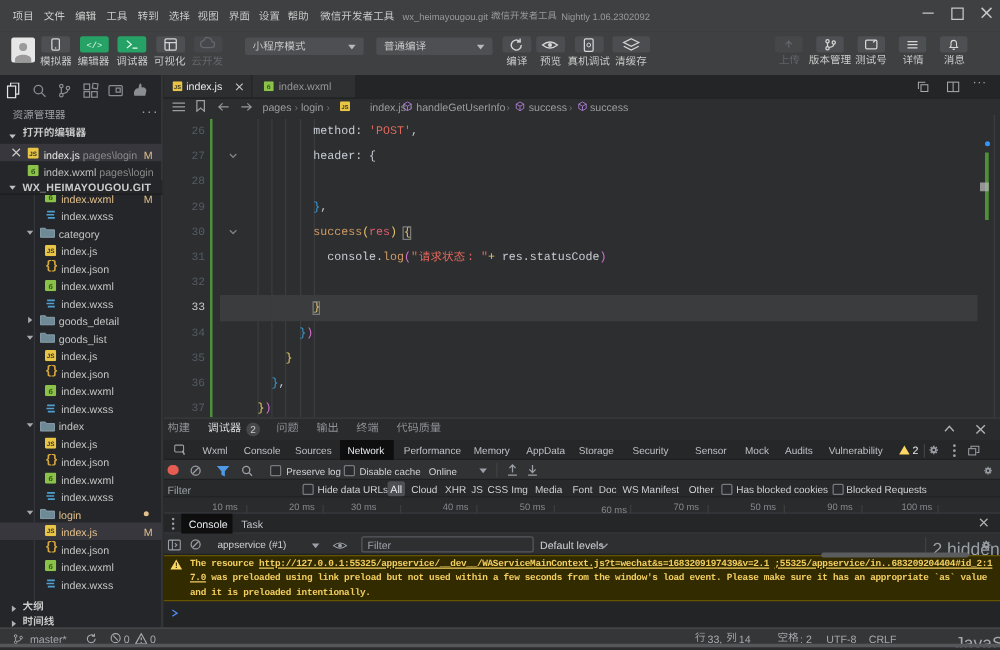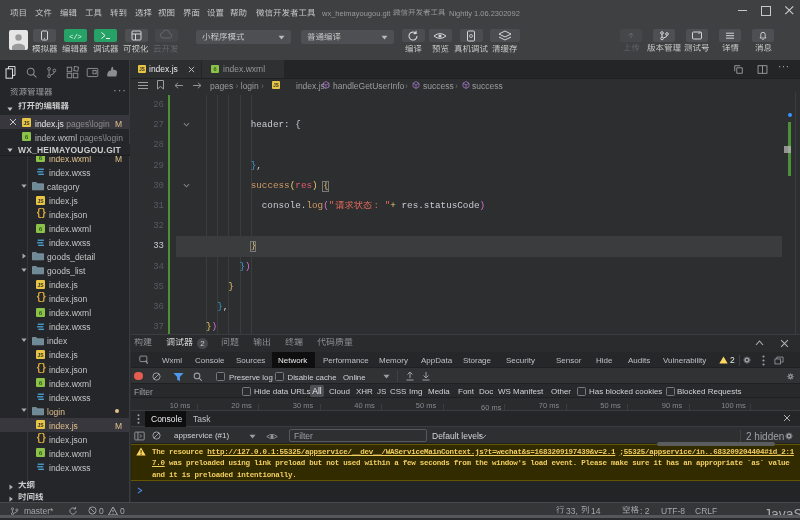--- a/index.html
+++ b/index.html
@@ -728,20 +728,21 @@
 <div class="ab mono" style="left:9px;top:40.4px;width:24px;height:20.2px;line-height:20.2px;font-size:9px;color:#545b64;text-align:right">28</div>
 <div class="ab mono" style="left:9px;top:60.599999999999994px;width:24px;height:20.2px;line-height:20.2px;font-size:9px;color:#545b64;text-align:right">29</div>
 <div class="ab mono" style="left:9px;top:80.8px;width:24px;height:20.2px;line-height:20.2px;font-size:9px;color:#545b64;text-align:right">30</div>
 <div class="ab mono" style="left:9px;top:101.0px;width:24px;height:20.2px;line-height:20.2px;font-size:9px;color:#545b64;text-align:right">31</div>
 <div class="ab mono" style="left:9px;top:121.19999999999999px;width:24px;height:20.2px;line-height:20.2px;font-size:9px;color:#545b64;text-align:right">32</div>
 <div class="ab mono" style="left:9px;top:141.4px;width:24px;height:20.2px;line-height:20.2px;font-size:9px;color:#c6cad0;text-align:right">33</div>
 <div class="ab mono" style="left:9px;top:161.6px;width:24px;height:20.2px;line-height:20.2px;font-size:9px;color:#545b64;text-align:right">34</div>
 <div class="ab mono" style="left:9px;top:181.79999999999998px;width:24px;height:20.2px;line-height:20.2px;font-size:9px;color:#545b64;text-align:right">35</div>
 <div class="ab mono" style="left:9px;top:202.0px;width:24px;height:20.2px;line-height:20.2px;font-size:9px;color:#545b64;text-align:right">36</div>
 <div class="ab mono" style="left:9px;top:222.2px;width:24px;height:20.2px;line-height:20.2px;font-size:9px;color:#545b64;text-align:right">37</div>
+<div class="ab mono" style="left:75px;top:0.0px;height:20.2px;line-height:20.2px;font-size:9.3px;white-space:pre"><span style="color:#c8ccd4">        method: </span><span style="color:#e0685c">'POST'</span><span style="color:#c8ccd4">,</span></div>
 <div class="ab mono" style="left:75px;top:20.2px;height:20.2px;line-height:20.2px;font-size:9.3px;white-space:pre"><span style="color:#c8ccd4">        header: {</span></div>
 <div class="ab mono" style="left:75px;top:60.599999999999994px;height:20.2px;line-height:20.2px;font-size:9.3px;white-space:pre"><span style="color:#c8ccd4">        </span><span style="color:#3f9cd6">}</span><span style="color:#c8ccd4">,</span></div>
 <div class="ab mono" style="left:75px;top:80.8px;height:20.2px;line-height:20.2px;font-size:9.3px;white-space:pre"><span style="color:#c8ccd4">        </span><span style="color:#d19a66">success</span><span style="color:#e8c66a">(</span><span style="color:#e25d6d">res</span><span style="color:#e8c66a">)</span><span style="color:#c8ccd4"> </span><span style="color:#e8c66a">{</span></div>
 <div class="ab mono" style="left:75px;top:101.0px;height:20.2px;line-height:20.2px;font-size:9.3px;white-space:pre"><span style="color:#c8ccd4">          console.</span><span style="color:#d19a66">log</span><span style="color:#d670d6">(</span><span style="color:#e0685c">"<svg style="vertical-align:-4.2px;margin:0 1px" width="37.2" height="11.6" viewBox="0 -800 4000 1250">
           <g fill="#e0685c">
             <path transform="translate(0 0) scale(1 -1)" d="M107 772C159 725 225 659 256 617L307 670C276 711 208 773 155 818ZM42 526V454H192V88C192 44 162 14 144 2C157 -13 177 -44 184 -62C198 -41 224 -20 393 110C385 125 373 154 368 174L264 96V526ZM494 212H808V130H494ZM494 265V342H808V265ZM614 840V762H382V704H614V640H407V585H614V516H352V458H960V516H688V585H899V640H688V704H929V762H688V840ZM424 400V-79H494V75H808V5C808 -7 803 -11 790 -12C776 -13 728 -13 677 -11C687 -29 696 -57 699 -76C770 -76 816 -76 843 -64C872 -53 880 -33 880 4V400Z"></path>
             <path transform="translate(1000 0) scale(1 -1)" d="M117 501C180 444 252 363 283 309L344 354C311 408 237 485 174 540ZM43 89 90 21C193 80 330 162 460 242V22C460 2 453 -3 434 -4C414 -4 349 -5 280 -2C292 -25 303 -60 308 -82C396 -82 456 -80 490 -67C523 -54 537 -31 537 22V420C623 235 749 82 912 4C924 24 949 54 967 69C858 116 763 198 687 299C753 356 835 437 896 508L832 554C786 492 711 412 648 355C602 426 565 505 537 586V599H939V672H816L859 721C818 754 737 802 674 834L629 786C690 755 765 707 806 672H537V838H460V672H65V599H460V320C308 233 145 141 43 89Z"></path>
             <path transform="translate(2000 0) scale(1 -1)" d="M741 774C785 719 836 642 860 596L920 634C896 680 843 752 798 806ZM49 674C96 615 152 537 175 486L237 528C212 577 155 653 106 709ZM589 838V605L588 545H356V471H583C568 306 512 120 327 -30C347 -43 373 -63 388 -78C539 47 609 197 640 344C695 156 782 6 918 -78C930 -59 955 -30 973 -16C816 70 723 252 675 471H951V545H662L663 605V838ZM32 194 76 130C127 176 188 234 247 290V-78H321V841H247V382C168 309 86 237 32 194Z"></path>
             <path transform="translate(3000 0) scale(1 -1)" d="M381 409C440 375 511 323 543 286L610 329C573 367 503 417 444 449ZM270 241V45C270 -37 300 -58 416 -58C441 -58 624 -58 650 -58C746 -58 770 -27 780 99C759 104 728 115 712 128C706 25 698 10 645 10C604 10 450 10 420 10C355 10 344 16 344 45V241ZM410 265C467 212 537 138 568 90L630 131C596 178 525 249 467 299ZM750 235C800 150 851 36 868 -35L940 -9C921 62 868 173 816 256ZM154 241C135 161 100 59 54 -6L122 -40C166 28 199 136 221 219ZM466 844C461 795 455 746 444 699H56V629H424C377 499 278 391 45 333C61 316 80 287 88 269C347 339 454 471 504 629C579 449 710 328 907 274C918 295 940 326 958 343C778 384 651 485 582 629H948V699H522C532 746 539 794 544 844Z"></path>
           </g>
@@ -830,21 +831,21 @@
 <div class="ab" style="left:162px;top:355.5px;font-size:8px;color:#bdc1c6">Wxml</div>
 <div class="ab" style="left:195px;top:355.5px;font-size:8px;color:#bdc1c6">Console</div>
 <div class="ab" style="left:236px;top:355.5px;font-size:8px;color:#bdc1c6">Sources</div>
 <div class="ab" style="left:278px;top:355.5px;font-size:8px;color:#e8eaed">Network</div>
 <div class="ab" style="left:323px;top:355.5px;font-size:8px;color:#bdc1c6">Performance</div>
 <div class="ab" style="left:379px;top:355.5px;font-size:8px;color:#bdc1c6">Memory</div>
 <div class="ab" style="left:421px;top:355.5px;font-size:8px;color:#bdc1c6">AppData</div>
 <div class="ab" style="left:463px;top:355.5px;font-size:8px;color:#bdc1c6">Storage</div>
 <div class="ab" style="left:506px;top:355.5px;font-size:8px;color:#bdc1c6">Security</div>
 <div class="ab" style="left:556px;top:355.5px;font-size:8px;color:#bdc1c6">Sensor</div>
-<div class="ab" style="left:596px;top:355.5px;font-size:8px;color:#bdc1c6">Hide</div>
+<div class="ab" style="left:596px;top:355.5px;font-size:8px;color:#bdc1c6">Mock</div>
 <div class="ab" style="left:628px;top:355.5px;font-size:8px;color:#bdc1c6">Audits</div>
 <div class="ab" style="left:663px;top:355.5px;font-size:8px;color:#bdc1c6">Vulnerability</div>
 <svg class="ab" style="left:719px;top:356px" width="9" height="8" viewBox="0 0 10 9">
     <path d="M5 0.5 L9.7 8.5 H0.3 Z" fill="#fdd663"></path>
   </svg>
 <div class="ab" style="left:730px;top:355px;font-size:8.5px;color:#e8eaed">2</div>
 <svg class="ab" style="left:742px;top:355px" width="10" height="10" viewBox="0 0 16 16">
     <g stroke="#9aa0a6" stroke-width="2.1" fill="none">
       <path d="M8 2.6 V4 M8 12 V13.4 M2.6 8 H4 M12 8 H13.4 M4.2 4.2 L5.2 5.2 M10.8 10.8 L11.8 11.8 M11.8 4.2 L10.8 5.2 M5.2 10.8 L4.2 11.8"></path>
     </g>
@@ -918,21 +919,21 @@
 <div class="ab" style="left:551px;top:387px;font-size:8px;color:#d0d3d7">Other</div>
 <div class="ab" style="left:577px;top:386.5px;width:9px;height:9px;border:1px solid #77797d;border-radius:1.5px;background:#2a2b2e"></div>
 <div class="ab" style="left:589px;top:387px;font-size:8px;color:#d0d3d7">Has blocked cookies</div>
 <div class="ab" style="left:666px;top:386.5px;width:9px;height:9px;border:1px solid #77797d;border-radius:1.5px;background:#2a2b2e"></div>
 <div class="ab" style="left:677px;top:387px;font-size:8px;color:#d0d3d7">Blocked Requests</div>
 <div class="ab" style="left:131px;top:398px;width:669px;height:13px;background:#2a2b2c;border-bottom:1px solid #3a3c40"></div>
 <div class="ab" style="left:166.0px;top:400.5px;font-size:7.5px;color:#85898f;width:28px;text-align:center;white-space:nowrap">10 ms</div>
 <div class="ab" style="left:196.75px;top:404px;width:1px;height:7px;background:#3a3c40"></div>
 <div class="ab" style="left:227.5px;top:400.5px;font-size:7.5px;color:#85898f;width:28px;text-align:center;white-space:nowrap">20 ms</div>
 <div class="ab" style="left:258.25px;top:404px;width:1px;height:7px;background:#3a3c40"></div>
-<div class="ab" style="left:289.0px;top:400.5px;font-size:7.5px;color:#85898f;width:28px;text-align:center;white-space:nowrap">30 ms</div>
+<div class="ab" style="left:277px;top:400.5px;font-size:7.5px;color:#85898f;width:28px;text-align:center;white-space:nowrap">30 ms</div>
 <div class="ab" style="left:319.75px;top:404px;width:1px;height:7px;background:#3a3c40"></div>
 <div class="ab" style="left:350.5px;top:400.5px;font-size:7.5px;color:#85898f;width:28px;text-align:center;white-space:nowrap">40 ms</div>
 <div class="ab" style="left:381.25px;top:404px;width:1px;height:7px;background:#3a3c40"></div>
 <div class="ab" style="left:412.0px;top:400.5px;font-size:7.5px;color:#85898f;width:28px;text-align:center;white-space:nowrap">50 ms</div>
 <div class="ab" style="left:442.75px;top:404px;width:1px;height:7px;background:#3a3c40"></div>
 <div class="ab" style="left:473.5px;top:403px;font-size:7.5px;color:#85898f;width:28px;text-align:right;white-space:nowrap">60 ms</div>
 <div class="ab" style="left:504.25px;top:404px;width:1px;height:7px;background:#3a3c40"></div>
 <div class="ab" style="left:535.0px;top:400.5px;font-size:7.5px;color:#85898f;width:28px;text-align:center;white-space:nowrap">70 ms</div>
 <div class="ab" style="left:565.75px;top:404px;width:1px;height:7px;background:#3a3c40"></div>
 <div class="ab" style="left:596.5px;top:400.5px;font-size:7.5px;color:#85898f;width:28px;text-align:center;white-space:nowrap">50 ms</div>
@@ -978,21 +979,21 @@
     <path d="M1 5.5 Q8 0 15 5.5 Q8 11 1 5.5 Z" fill="none" stroke="#9aa0a6" stroke-width="1.1"></path>
     <circle cx="8" cy="5.5" r="2" fill="#9aa0a6"></circle>
   </svg>
 <div class="ab" style="left:289px;top:428.5px;width:138px;height:13.5px;border:1px solid #55595e;border-radius:2px"></div>
 <div class="ab" style="left:294px;top:431px;font-size:8.5px;color:#9aa0a6">Filter</div>
 <div class="ab" style="left:432px;top:431px;font-size:8.5px;color:#d0d3d7">Default levels</div>
 <svg class="ab" style="left:479px;top:434px" width="8" height="5" viewBox="0 0 8 5">
     <path d="M1 1 L4 4 L7 1" fill="none" stroke="#9aa0a6"></path>
   </svg>
 <div class="ab" style="left:740px;top:430px;width:1px;height:12px;background:#3f4144"></div>
-<div class="ab" style="left:746px;top:431px;font-size:10px;color:#9aa0a6">2 hidden</div>
+<div class="ab" style="left:746px;top:431px;font-size:14px;color:#9aa0a6">2 hidden</div>
 <svg class="ab" style="left:784px;top:430.5px" width="10" height="10" viewBox="0 0 16 16">
     <g stroke="#9aa0a6" stroke-width="2.1" fill="none">
       <path d="M8 2.6 V4 M8 12 V13.4 M2.6 8 H4 M12 8 H13.4 M4.2 4.2 L5.2 5.2 M10.8 10.8 L11.8 11.8 M11.8 4.2 L10.8 5.2 M5.2 10.8 L4.2 11.8"></path>
     </g>
     <path fill-rule="evenodd" fill="#9aa0a6" d="M12 8 A4 4 0 1 0 4 8 A4 4 0 1 0 12 8 M9.7 8 A1.7 1.7 0 1 1 6.3 8 A1.7 1.7 0 1 1 9.7 8"></path>
   </svg>
 <div class="ab" style="left:131px;top:444px;width:669px;height:58px;background:#232426"></div>
 <div class="ab" style="left:131px;top:444px;width:669px;height:37px;background:#332b00;border-top:1px solid #665500;border-bottom:1px solid #665500"></div>
 <svg class="ab" style="left:136px;top:447px" width="10" height="9" viewBox="0 0 10 9">
     <path d="M5 0.5 L9.7 8.5 H0.3 Z" fill="#fdd663"></path>

